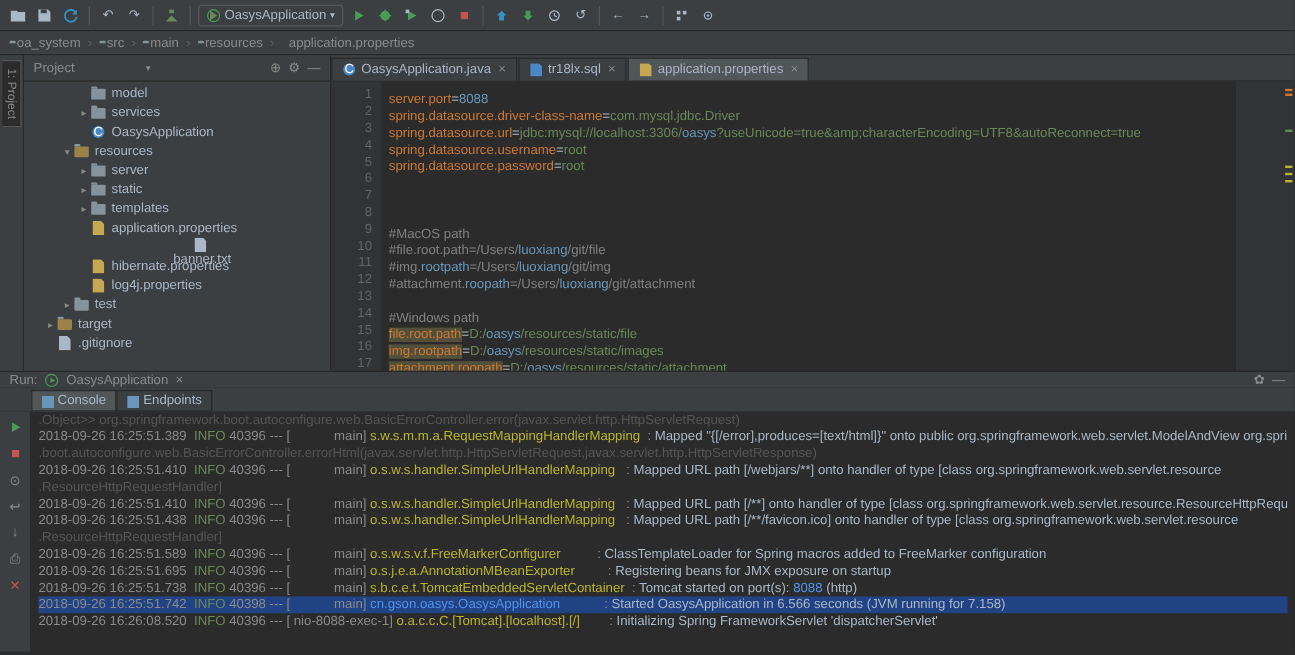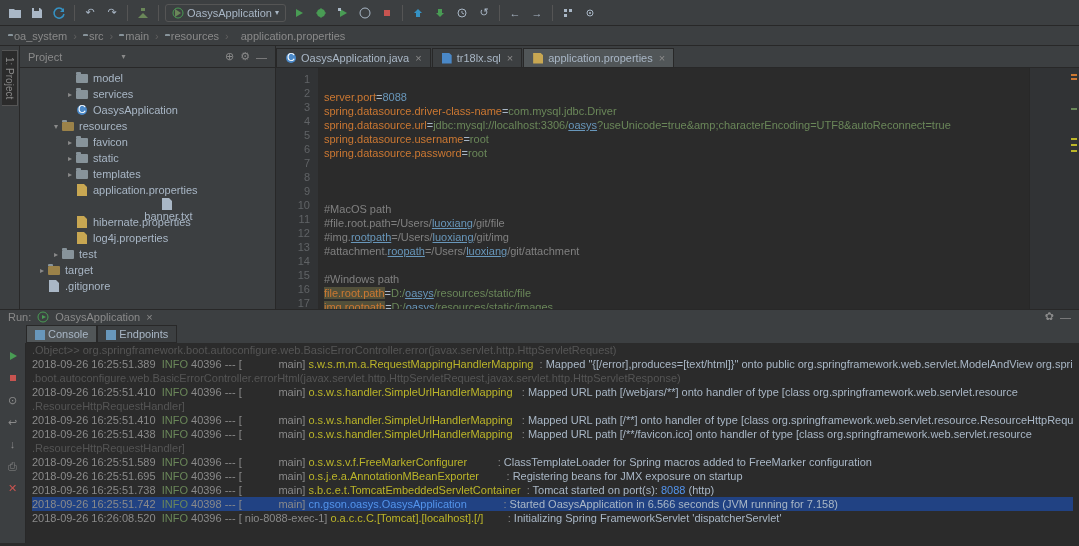--- a/index.html
+++ b/index.html
@@ -32,27 +32,27 @@
 .file-ic.sql{background:#4a88c7}
 .editor-area{flex:1;display:flex;flex-direction:column;background:#2b2b2b;position:relative}
 .editor-tabs{height:22px;background:#3c3f41;border-bottom:1px solid #282828;display:flex;align-items:flex-end}
 .ed-tab{display:flex;align-items:center;gap:4px;padding:3px 8px;background:#3c3f41;border:1px solid #282828;border-bottom:none;color:#a9b7c6;cursor:pointer;margin-right:1px;font-size:10px}
 .ed-tab.active{background:#515658}
 .ed-tab .tic{width:12px;height:12px;display:flex;align-items:center;justify-content:center}
 .ed-tab .close{color:#8a8a8a;margin-left:2px}
 .code-wrap{flex:1;display:flex;overflow:hidden;font-family:"Consolas","Monaco",monospace;font-size:11px;line-height:14px}
 .gutter{width:42px;background:#313335;color:#606366;text-align:right;padding:4px 8px 4px 0}
 .gutter div{height:14px}
-.code{flex:1;padding:22px 6px;color:#a9b7c6;white-space:pre;overflow:hidden}
+.code{flex:1;padding:8px 6px;color:#a9b7c6;white-space:pre;overflow:hidden}
 .code div{height:14px}
 .k-prop{color:#cc7832}
 .k-val{color:#6a8759}
 .k-num{color:#6897bb}
 .k-cmt{color:#808080}
-.k-link{color:#6897bb;text-decoration:underline}
+.k-link{color:#6897bb;}
 .k-warn{background:#52503a}
 .minimap{width:50px;background:#313335;border-left:1px solid #282828;position:relative}
 .mm-err{position:absolute;right:2px;width:6px;height:2px}
 .run-panel{height:14px;background:#3c3f41;border-top:1px solid #282828;display:flex;align-items:center;padding:0 8px;gap:6px;font-size:10px;color:#8a8a8a}
 .run-tabs{height:20px;background:#3c3f41;display:flex;align-items:flex-end;padding-left:26px}
 .run-tab{display:flex;align-items:flex-end;gap:3px;padding:2px 8px;background:#3c3f41;border:1px solid #282828;color:#a9b7c6;font-size:10px;cursor:pointer}
 .run-tab.active{background:#515658}
 .console-wrap{display:flex;height:200px;background:#2b2b2b}
 .console-tb{width:26px;background:#3c3f41;border-right:1px solid #282828;display:flex;flex-direction:column;align-items:center;padding-top:4px;gap:4px}
 .ctb-btn{width:18px;height:18px;display:flex;align-items:center;justify-content:center;cursor:pointer;color:#8a8a8a}
@@ -231,21 +231,21 @@
           <span class="ficon">
             <span class="folder-ic res"></span>
           </span>
           <span>resources</span>
         </div>
         <div class="tree-row" style="padding-left: 46px;">
           <span class="arrow">▸</span>
           <span class="ficon">
             <span class="folder-ic "></span>
           </span>
-          <span>favicon</span>
+          <span>server</span>
         </div>
         <div class="tree-row" style="padding-left: 46px;">
           <span class="arrow">▸</span>
           <span class="ficon">
             <span class="folder-ic "></span>
           </span>
           <span>static</span>
         </div>
         <div class="tree-row" style="padding-left: 46px;">
           <span class="arrow">▸</span>

